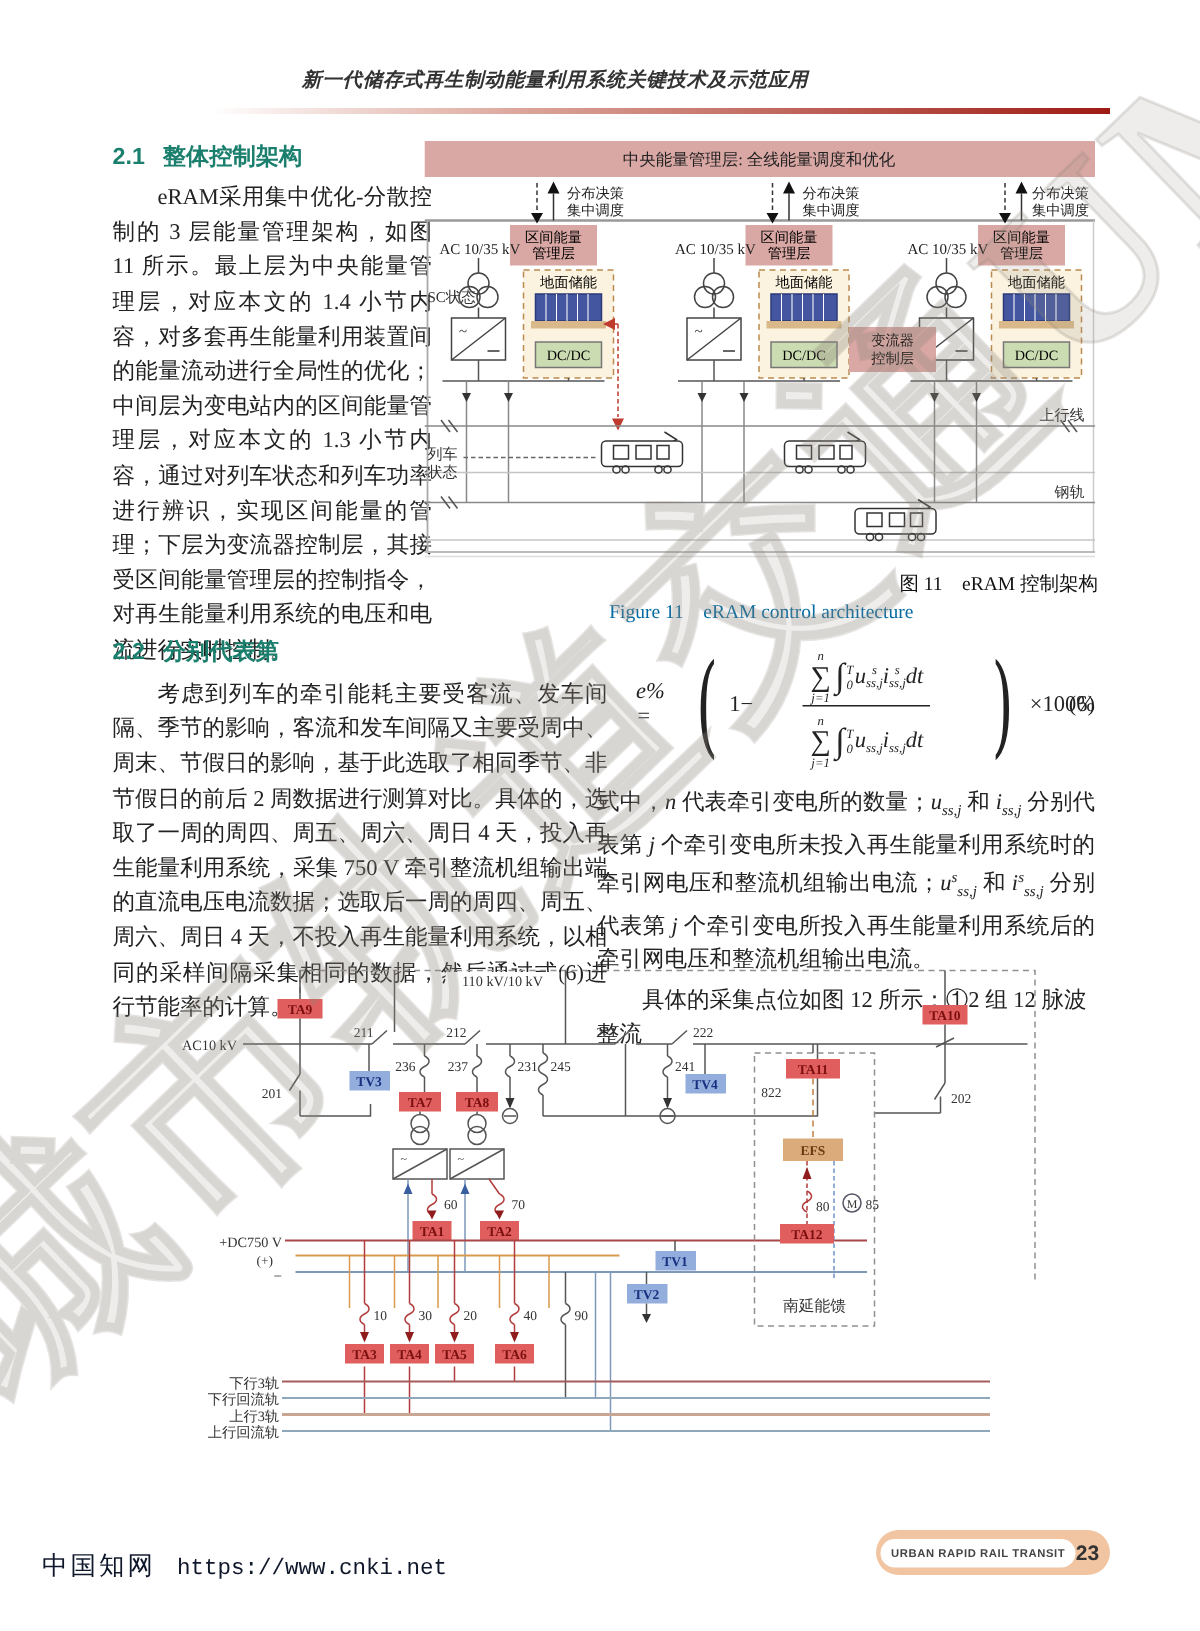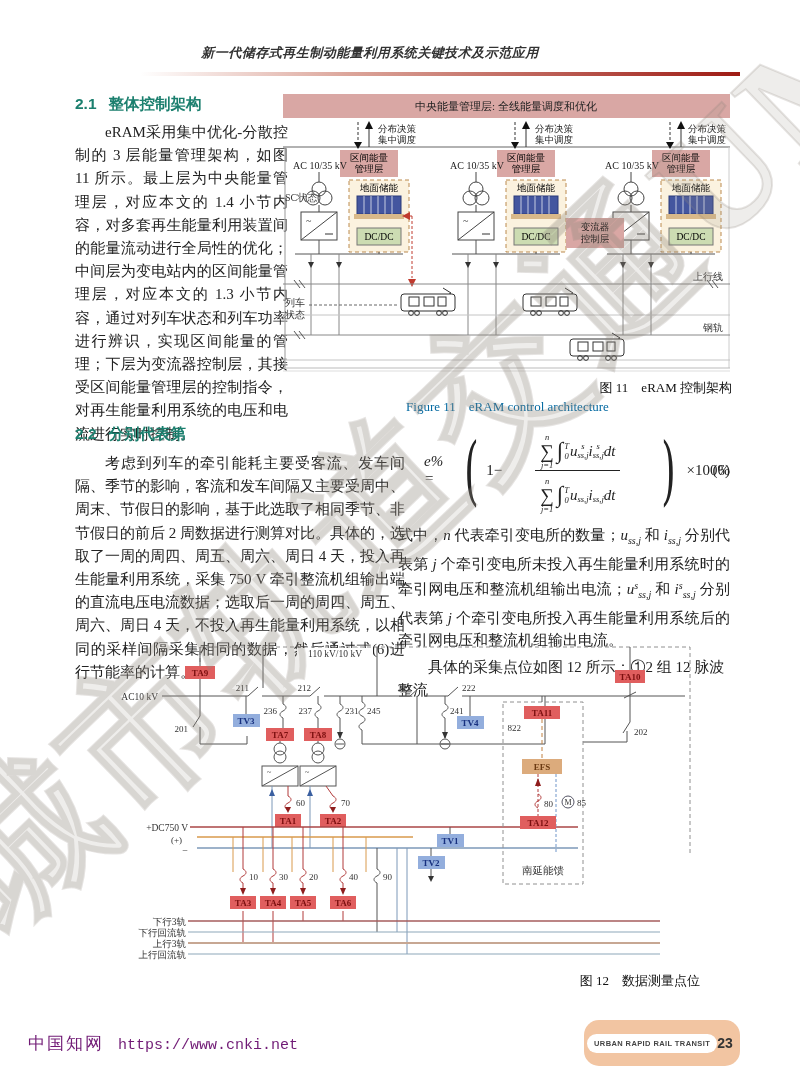--- a/index.html
+++ b/index.html
@@ -41,23 +41,23 @@
   .supsub{display:inline-flex;flex-direction:column;font-size:8.5px;line-height:9px;font-style:italic;vertical-align:-2px}
   .times{font-style:normal;margin-left:4px}
   .eqno{position:absolute;right:0;top:36px;font-style:normal}
   
   .fig11{left:283px;top:92px;width:449px}
   .fig12{left:100px;top:644px;width:600px}
   .cap{text-align:right;font-size:13px;margin-top:2px;color:#111}
   .cap-en{text-align:center;font-size:13px;margin-top:1px;color:#0369a1}
   svg text{font-family:"Liberation Serif",serif}
   
-  .cnki{left:28px;top:1032px;font-size:17px;color:#701a75;letter-spacing:2px}
+  .cnki{left:28px;top:1032px;font-size:17px;color:#0f172a;letter-spacing:2px}
   .cnki .url{font-family:"Liberation Mono",monospace;font-size:15px;letter-spacing:0;margin-left:14px}
-  .badge{left:584px;top:1020px;width:156px;height:46px;background:#f2c5a2;border-radius:15px;
+  .badge{left:584px;top:1020px;width:156px;height:30px;background:#f2c5a2;border-radius:15px;
          display:flex;align-items:center;padding:0 4px 0 3px;box-sizing:border-box}
   .badge .pill{background:#fff;border-radius:12px;padding:5px 7px;font-family:"Liberation Sans",sans-serif;
          font-size:7.5px;font-weight:bold;color:#444;letter-spacing:.4px;white-space:nowrap}
   .badge .pg{flex:1;text-align:left;font-family:"Liberation Sans",sans-serif;font-size:14px;font-weight:bold;color:#333}
   
   .wm{left:-30px;top:792px;transform:rotate(-44deg);transform-origin:0 50%;white-space:nowrap;
       font-size:158px;letter-spacing:6px;color:rgba(150,140,133,.16);
       -webkit-text-stroke:2px rgba(140,130,122,.22);pointer-events:none;z-index:9;font-weight:bold}
 </style>
 </head>
@@ -575,21 +575,20 @@
     <line x1="456" y1="130" x2="456" y2="208" stroke="#6f95c9" stroke-dasharray="3,2"></line>
   </g>
   <text x="444" y="163" font-size="9" fill="#333">80</text>
   <circle cx="468" cy="158" r="6" stroke="#556" fill="#fff"></circle>
   <text x="468" y="161" font-size="8" text-anchor="middle" fill="#333">M</text>
   <text x="477" y="162" font-size="9" fill="#333">85</text>
   <rect x="420" y="172" width="36" height="13" fill="#e05e5e"></rect>
   <text x="438" y="182" font-size="9" font-weight="bold" text-anchor="middle" fill="#7c0f0f">TA12</text>
   <text x="443" y="230" font-size="10.5" text-anchor="middle" fill="#333">南延能馈</text>
 </svg>
-<div class="cap">图 12　数据测量点位</div>
 </div>
 
 <div class="abs cnki">
   <span>中国知网</span><span class="url">https://www.cnki.net</span>
 </div>
 <div class="abs badge">
   <span class="pill">URBAN RAPID RAIL TRANSIT</span>
   <span class="pg">23</span>
 </div>
 

